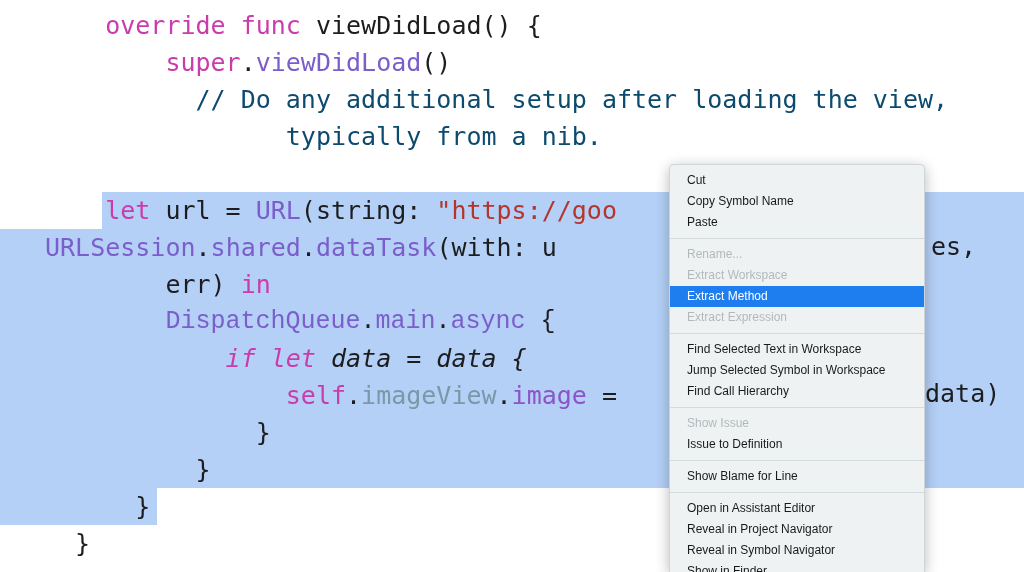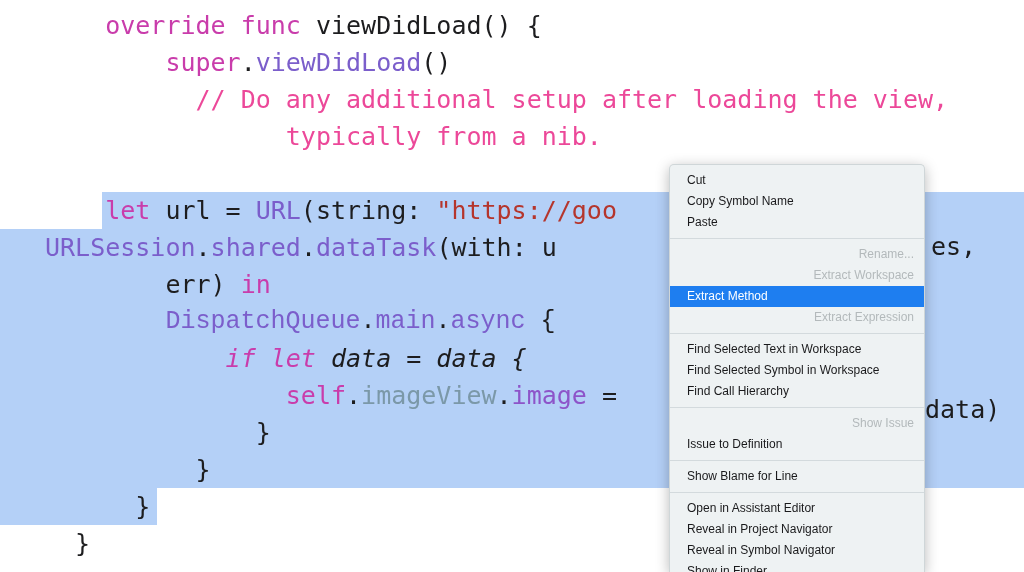--- a/index.html
+++ b/index.html
@@ -38,21 +38,21 @@
     letter-spacing: 0px;
   }
 
   .sel-band {
     position: absolute;
     background: #b4d0f7;
   }
 
   
   .kw   { color: #c93cab; }
-  .cmt  { color: #ec4899; }
+  .cmt  { color: #0c4a6e; }
   .typ  { color: #7b5ecb; }
   .str  { color: #b5352c; }
   .prop { color: #8d54c9; }
   .mem  { color: #7b98a8; }
   .pln  { color: #1d1d1f; }
 
   
   #context-menu {
     position: absolute;
     left: 669px;
@@ -70,21 +70,21 @@
     box-sizing: border-box;
   }
   .menu-item {
     height: 21px;
     line-height: 21px;
     padding: 0 10px 0 17px;
     color: #1a1a1c;
     white-space: nowrap;
     overflow: hidden;
   }
-  .menu-item.disabled { color: #b3b9bb; text-align: right; }
+  .menu-item.disabled { color: #b3b9bb; }
   .menu-item.selected {
     background: #1e7ef0;
     color: #ffffff;
   }
   .menu-sep {
     height: 1px;
     background: #d3dadd;
     margin: 5px 0 5px 0;
   }
 </style>
@@ -115,36 +115,36 @@
       <div class="code-line" style="top: 303px; padding-left: 165.4px; box-sizing: border-box; font-family: Liberation Mono, monospace;"><span class="typ">DispatchQueue</span><span class="pln">.</span><span class="typ">main</span><span class="pln">.</span><span class="typ">async</span><span class="pln"> {</span></div>
       <div class="code-line" style="top: 340px; padding-left: 225.6px; box-sizing: border-box; font-style: italic;"><span class="kw">if</span><span class="pln"> </span><span class="kw">let</span><span class="pln"> data = data {</span></div>
       <div class="code-line" style="top: 377px; padding-left: 285.8px; box-sizing: border-box;"><span class="kw">self</span><span class="pln">.</span><span class="mem">imageView</span><span class="pln">.</span><span class="prop">image</span><span class="pln"> =</span></div>
       <div class="code-line" style="top: 414px; padding-left: 255.7px; box-sizing: border-box;"><span class="pln">}</span></div>
       <div class="code-line" style="top: 451px; padding-left: 195.5px; box-sizing: border-box;"><span class="pln">}</span></div>
       <div class="code-line" style="top: 488px; padding-left: 135.3px; box-sizing: border-box;"><span class="pln">}</span></div>
       <div class="code-line" style="top: 525px; padding-left: 75.1px; box-sizing: border-box;"><span class="pln">}</span></div>
     </div>
   <div id="overflow-layer">
       <div class="code-line pln" style="left: 0px; top: 228px; padding-left: 931px; box-sizing: border-box; height: 37px; line-height: 37px;">es,</div>
-      <div class="code-line pln" style="left: 0px; top: 375px; padding-left: 925px; box-sizing: border-box; height: 37px; line-height: 37px; margin-top: 16px;">data)</div>
+      <div class="code-line pln" style="left: 0px; top: 375px; padding-left: 925px; box-sizing: border-box; height: 37px; line-height: 37px;">data)</div>
     </div>
 </div>
 
 <div id="context-menu">
     <div class="menu-item">Cut</div>
     <div class="menu-item">Copy Symbol Name</div>
     <div class="menu-item">Paste</div>
     <div class="menu-sep"></div>
     <div class="menu-item disabled">Rename...</div>
     <div class="menu-item disabled">Extract Workspace</div>
     <div class="menu-item selected" style="background: rgb(30, 126, 240);">Extract Method</div>
     <div class="menu-item disabled">Extract Expression</div>
     <div class="menu-sep"></div>
     <div class="menu-item">Find Selected Text in Workspace</div>
-    <div class="menu-item">Find Selected Symbol in Workspace</div>
+    <div class="menu-item">Jump Selected Symbol in Workspace</div>
     <div class="menu-item">Find Call Hierarchy</div>
     <div class="menu-sep"></div>
     <div class="menu-item disabled">Show Issue</div>
     <div class="menu-item">Issue to Definition</div>
     <div class="menu-sep"></div>
     <div class="menu-item">Show Blame for Line</div>
     <div class="menu-sep"></div>
     <div class="menu-item">Open in Assistant Editor</div>
     <div class="menu-item">Reveal in Project Navigator</div>
     <div class="menu-item">Reveal in Symbol Navigator</div>

